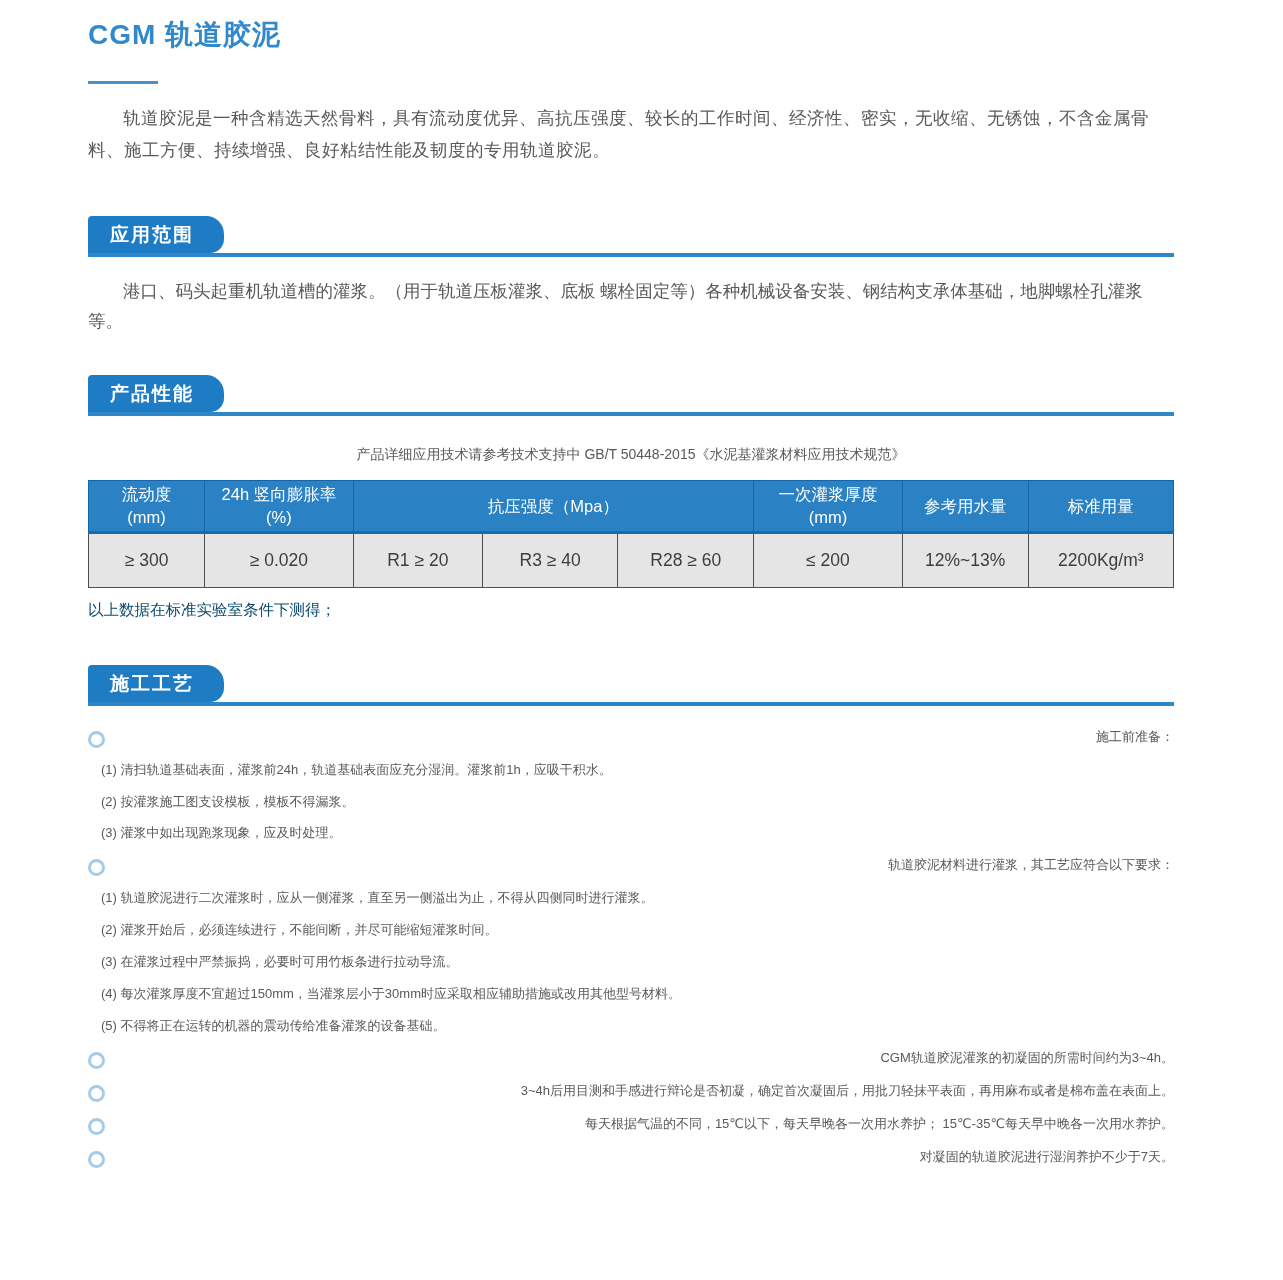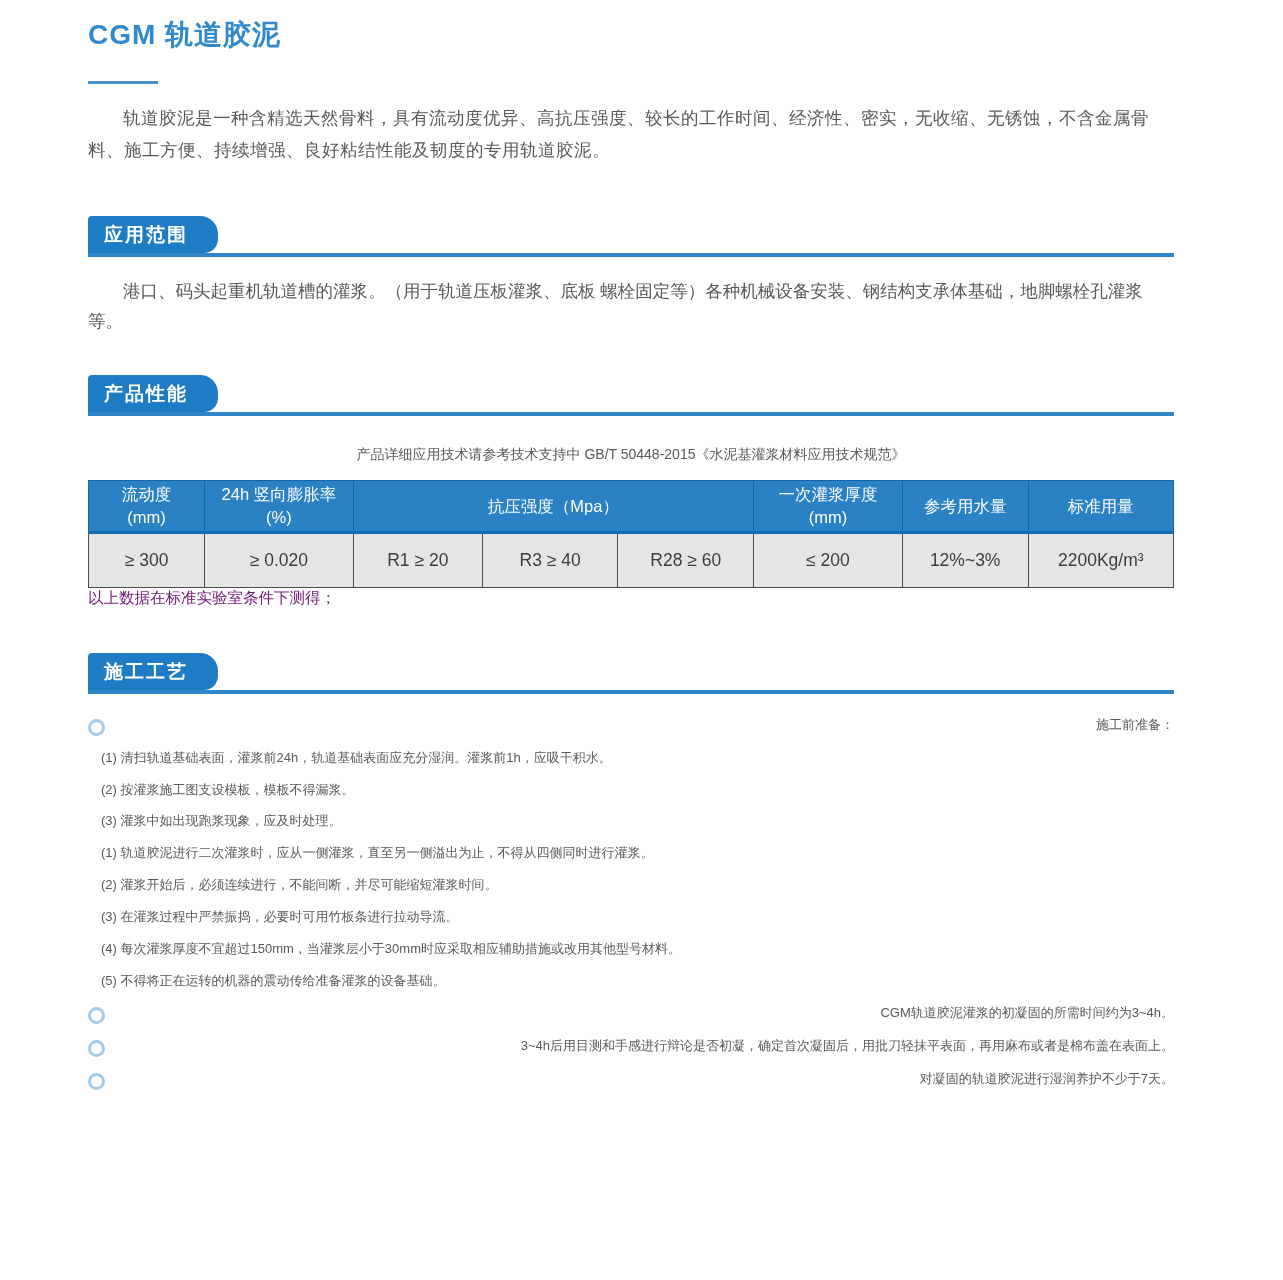--- a/index.html
+++ b/index.html
@@ -48,21 +48,21 @@
     border-bottom: 4px solid #2f86c9;
     line-height: 0;
   }
   .section-badge {
     display: inline-block;
     background: #1d7cc4;
     color: #ffffff;
     font-size: 19px;
     font-weight: bold;
     line-height: 1;
-    padding: 9px 30px 9px 16px;
+    padding: 9px 30px 9px 22px;
     border-radius: 4px 18px 14px 0;
     letter-spacing: 2px;
     vertical-align: bottom;
   }
   .app-header   { margin-top: 50px; }
   .perf-header  { margin-top: 38px; }
   .const-header { margin-top: 44px; }
 
   .app-text {
     margin-top: 20px;
@@ -98,23 +98,23 @@
   }
   .spec-table td {
     border: 1px solid #4d4d4d;
     height: 51px;
     text-align: center;
     font-size: 17.5px;
     color: #3d3d3d;
     background: #e5e5e5;
   }
   .table-footnote {
-    margin-top: 0;
+    margin-top: 12px;
     font-size: 15.5px;
-    color: #701a75;
+    color: #0c4a6e;
   }
   
   .item-list {
     margin-top: 22px;
   }
   .list-item {
     display: flex;
     align-items: flex-start;
     font-size: 13px;
     color: #595959;
@@ -182,21 +182,21 @@
         </tr>
       </thead>
       <tbody>
         <tr>
           <td>≥ 300</td>
           <td>≥ 0.020</td>
           <td>R1 ≥ 20</td>
           <td>R3 ≥ 40</td>
           <td>R28 ≥ 60</td>
           <td>≤ 200</td>
-          <td>12%~3%</td>
+          <td>12%~13%</td>
           <td>2200Kg/m³</td>
         </tr>
       </tbody>
     </table>
     <div class="table-footnote">以上数据在标准实验室条件下测得；</div>
 
     <div class="section-header const-header">
       <span class="section-badge">施工工艺</span>
     </div>
 
@@ -215,20 +215,24 @@
         <div class="list-item sub">
 
           <span>(2) 按灌浆施工图支设模板，模板不得漏浆。</span>
         </div>
 
         <div class="list-item sub">
 
           <span>(3) 灌浆中如出现跑浆现象，应及时处理。</span>
         </div>
 
+        <div class="list-item">
+          <span class="ring"></span>
+          <span>轨道胶泥材料进行灌浆，其工艺应符合以下要求：</span>
+        </div>
 
         <div class="list-item sub">
 
           <span>(1) 轨道胶泥进行二次灌浆时，应从一侧灌浆，直至另一侧溢出为止，不得从四侧同时进行灌浆。</span>
         </div>
 
         <div class="list-item sub">
 
           <span>(2) 灌浆开始后，必须连续进行，不能间断，并尽可能缩短灌浆时间。</span>
         </div>
@@ -251,20 +255,24 @@
         <div class="list-item">
           <span class="ring"></span>
           <span>CGM轨道胶泥灌浆的初凝固的所需时间约为3~4h。</span>
         </div>
 
         <div class="list-item">
           <span class="ring"></span>
           <span>3~4h后用目测和手感进行辩论是否初凝，确定首次凝固后，用批刀轻抹平表面，再用麻布或者是棉布盖在表面上。</span>
         </div>
 
+        <div class="list-item">
+          <span class="ring"></span>
+          <span>每天根据气温的不同，15℃以下，每天早晚各一次用水养护； 15℃-35℃每天早中晚各一次用水养护。</span>
+        </div>
 
         <div class="list-item">
           <span class="ring"></span>
           <span>对凝固的轨道胶泥进行湿润养护不少于7天。</span>
         </div>
       </div>
 
   </div>
 </div>
 

